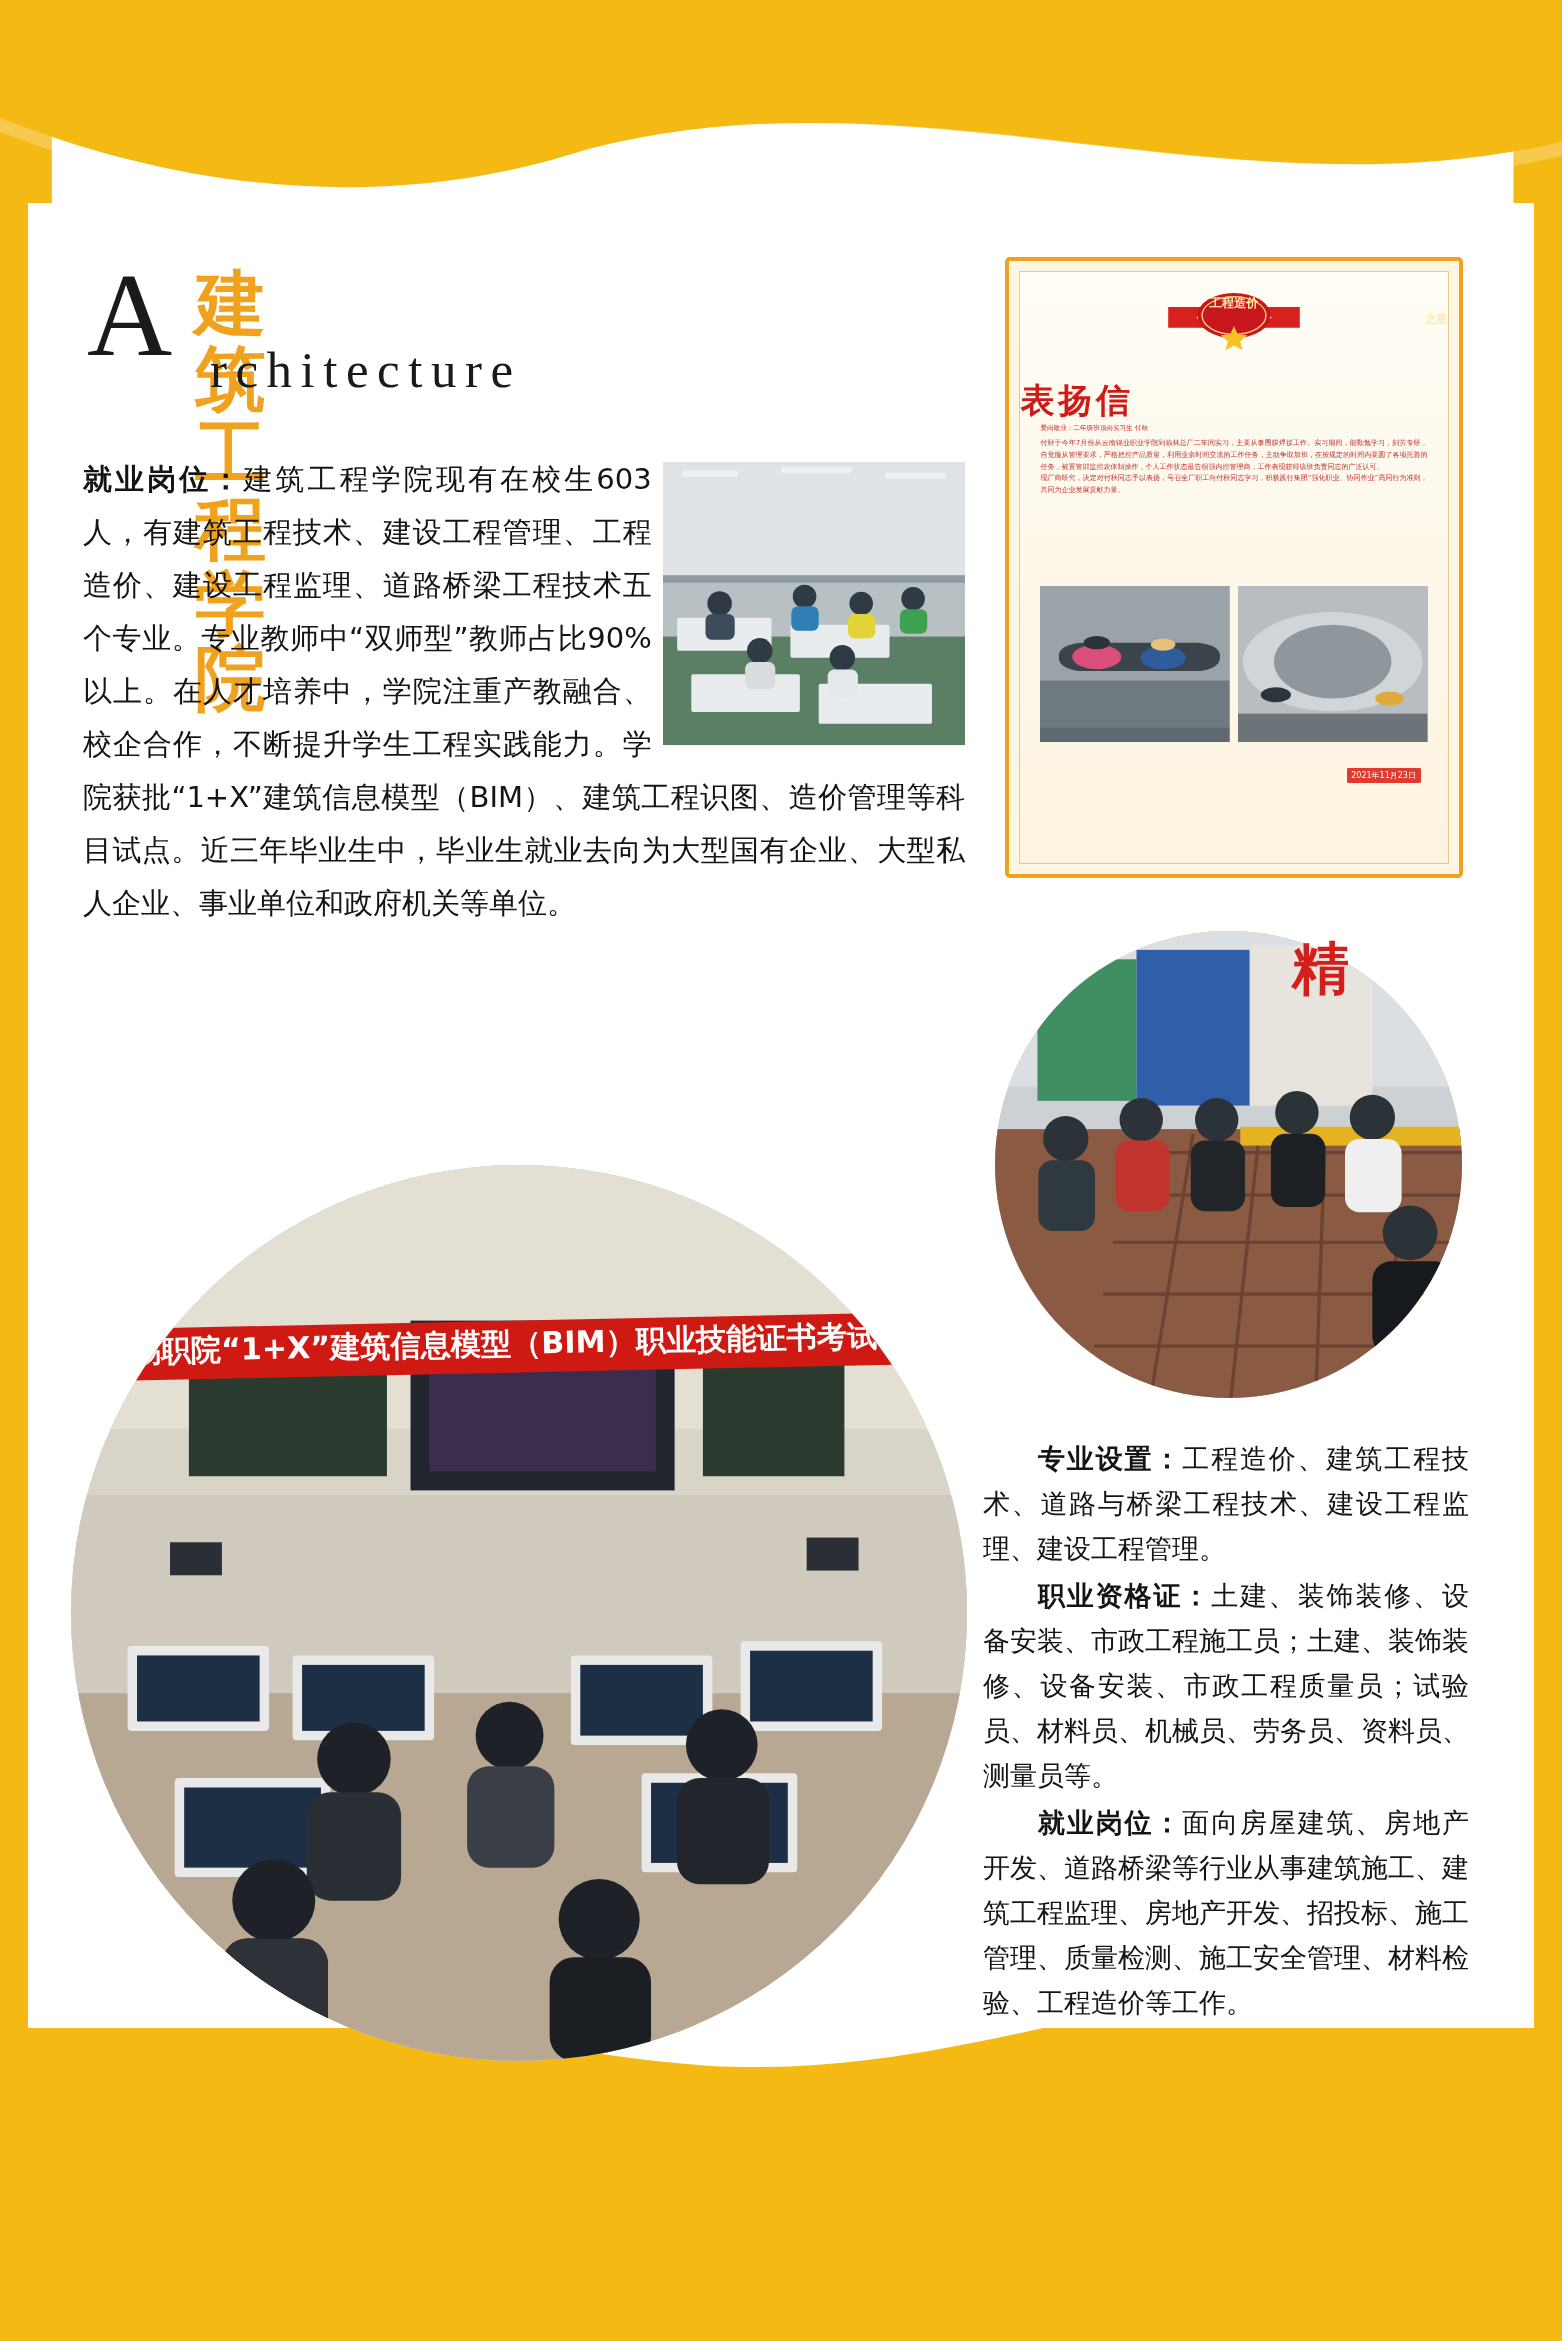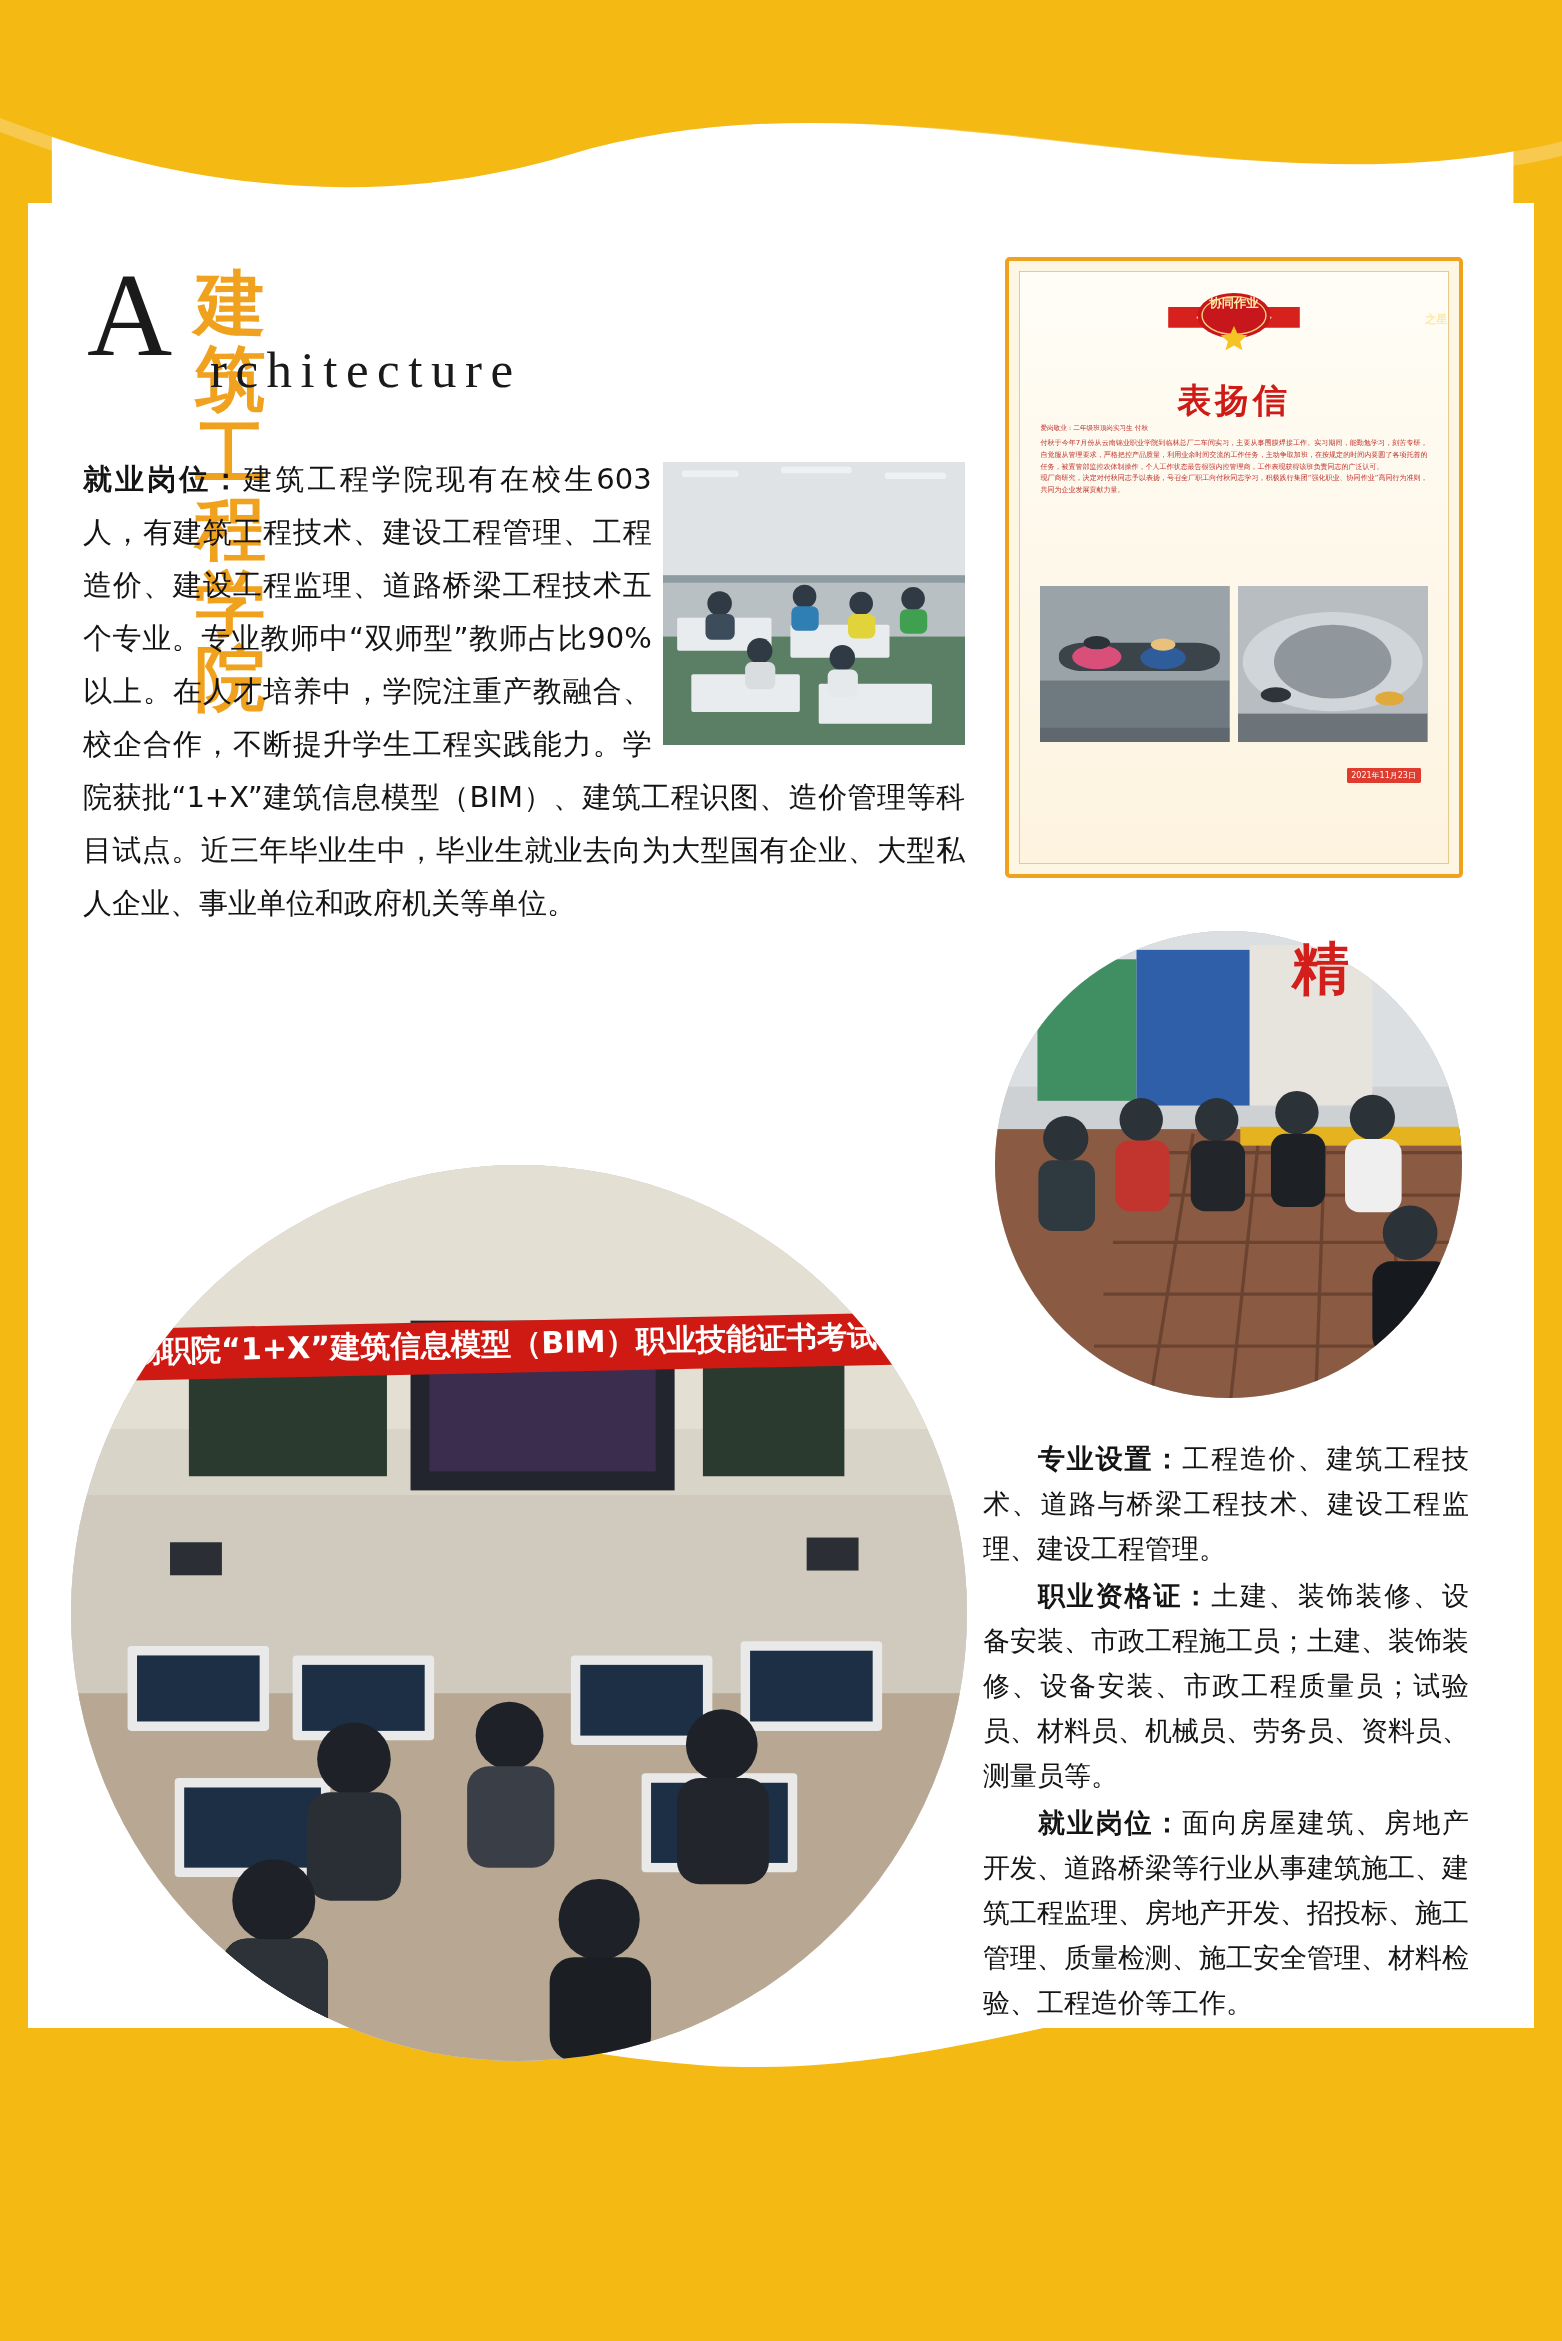--- a/index.html
+++ b/index.html
@@ -163,21 +163,20 @@
     left: 50%;
     top: 16px;
     transform: translateX(-50%);
     width: 141px;
     height: 64px;
   }
   .cert-title {
     position: absolute;
     left: 0; right: 0;
     top: 106px;
-    text-align: center;
     color: #cf1b17;
     font-size: 34px;
     font-weight: bold;
     letter-spacing: 3.8px;
     font-family: "DejaVu Sans", "Liberation Sans", sans-serif;
   }
   .cert-body {
     position: absolute;
     left: 20px;
     right: 20px;
@@ -319,21 +318,21 @@
 
   <div id="certificate">
     <div class="cert-inner">
       <svg class="cert-badge" viewBox="0 0 300 135">
         <path d="M10,40 L90,40 L70,62 L90,84 L10,84 Z" fill="#d7211c"></path>
         <path d="M290,40 L210,40 L230,62 L210,84 L290,84 Z" fill="#d7211c"></path>
         <ellipse cx="150" cy="58" rx="78" ry="48" fill="#c8161d"></ellipse>
         <ellipse cx="150" cy="58" rx="68" ry="40" fill="none" stroke="#f4d27a" stroke-width="3"></ellipse>
         <polygon points="150,80 158,98 178,100 163,113 168,132 150,122 132,132 137,113 122,100 142,98" fill="#f6c324"></polygon>
       </svg>
-      <div style="position:absolute;left:0;right:0;top:22.6px;text-align:center;color:#ffe9a8;font-size:12.3px;font-weight:bold;font-family:'DejaVu Sans',sans-serif">协同作业</div>
+      <div style="position:absolute;left:0;right:0;top:22.6px;text-align:center;color:#ffe9a8;font-size:12.3px;font-weight:bold;font-family:'DejaVu Sans',sans-serif">工程造价</div>
       <div style="position:absolute;left:0;right:0;top:40px;text-align:right;color:#ffe9a8;font-size:11.3px;font-weight:bold;font-family:'DejaVu Sans',sans-serif">之星</div>
 
       <div class="cert-title">表扬信</div>
       <div class="cert-body">
         <div class="cert-lead">爱岗敬业：二年级班顶岗实习生 付秋</div>
         <div style="white-space:pre-line">付秋于今年7月份从云南锦业职业学院到临林总厂二车间实习，主要从事围膜焊接工作。实习期间，能勤勉学习，刻苦专研，自觉服从管理要求，严格把控产品质量，利用业余时间交流的工作任务，主动争取加班，在按规定的时间内要圆了各项托善的任务，被置管部监控农体制操作，个人工作状态最告很强内控管理商，工作表现获得该班负责同志的广泛认可。
 现厂商研究，决定对付秋同志予以表扬，号召全厂职工向付秋同志学习，积极践行集团“强化职业、协同作业”高同行为准则，共同为企业发展贡献力量。</div>
       </div>
 
       <div class="cert-photos">

